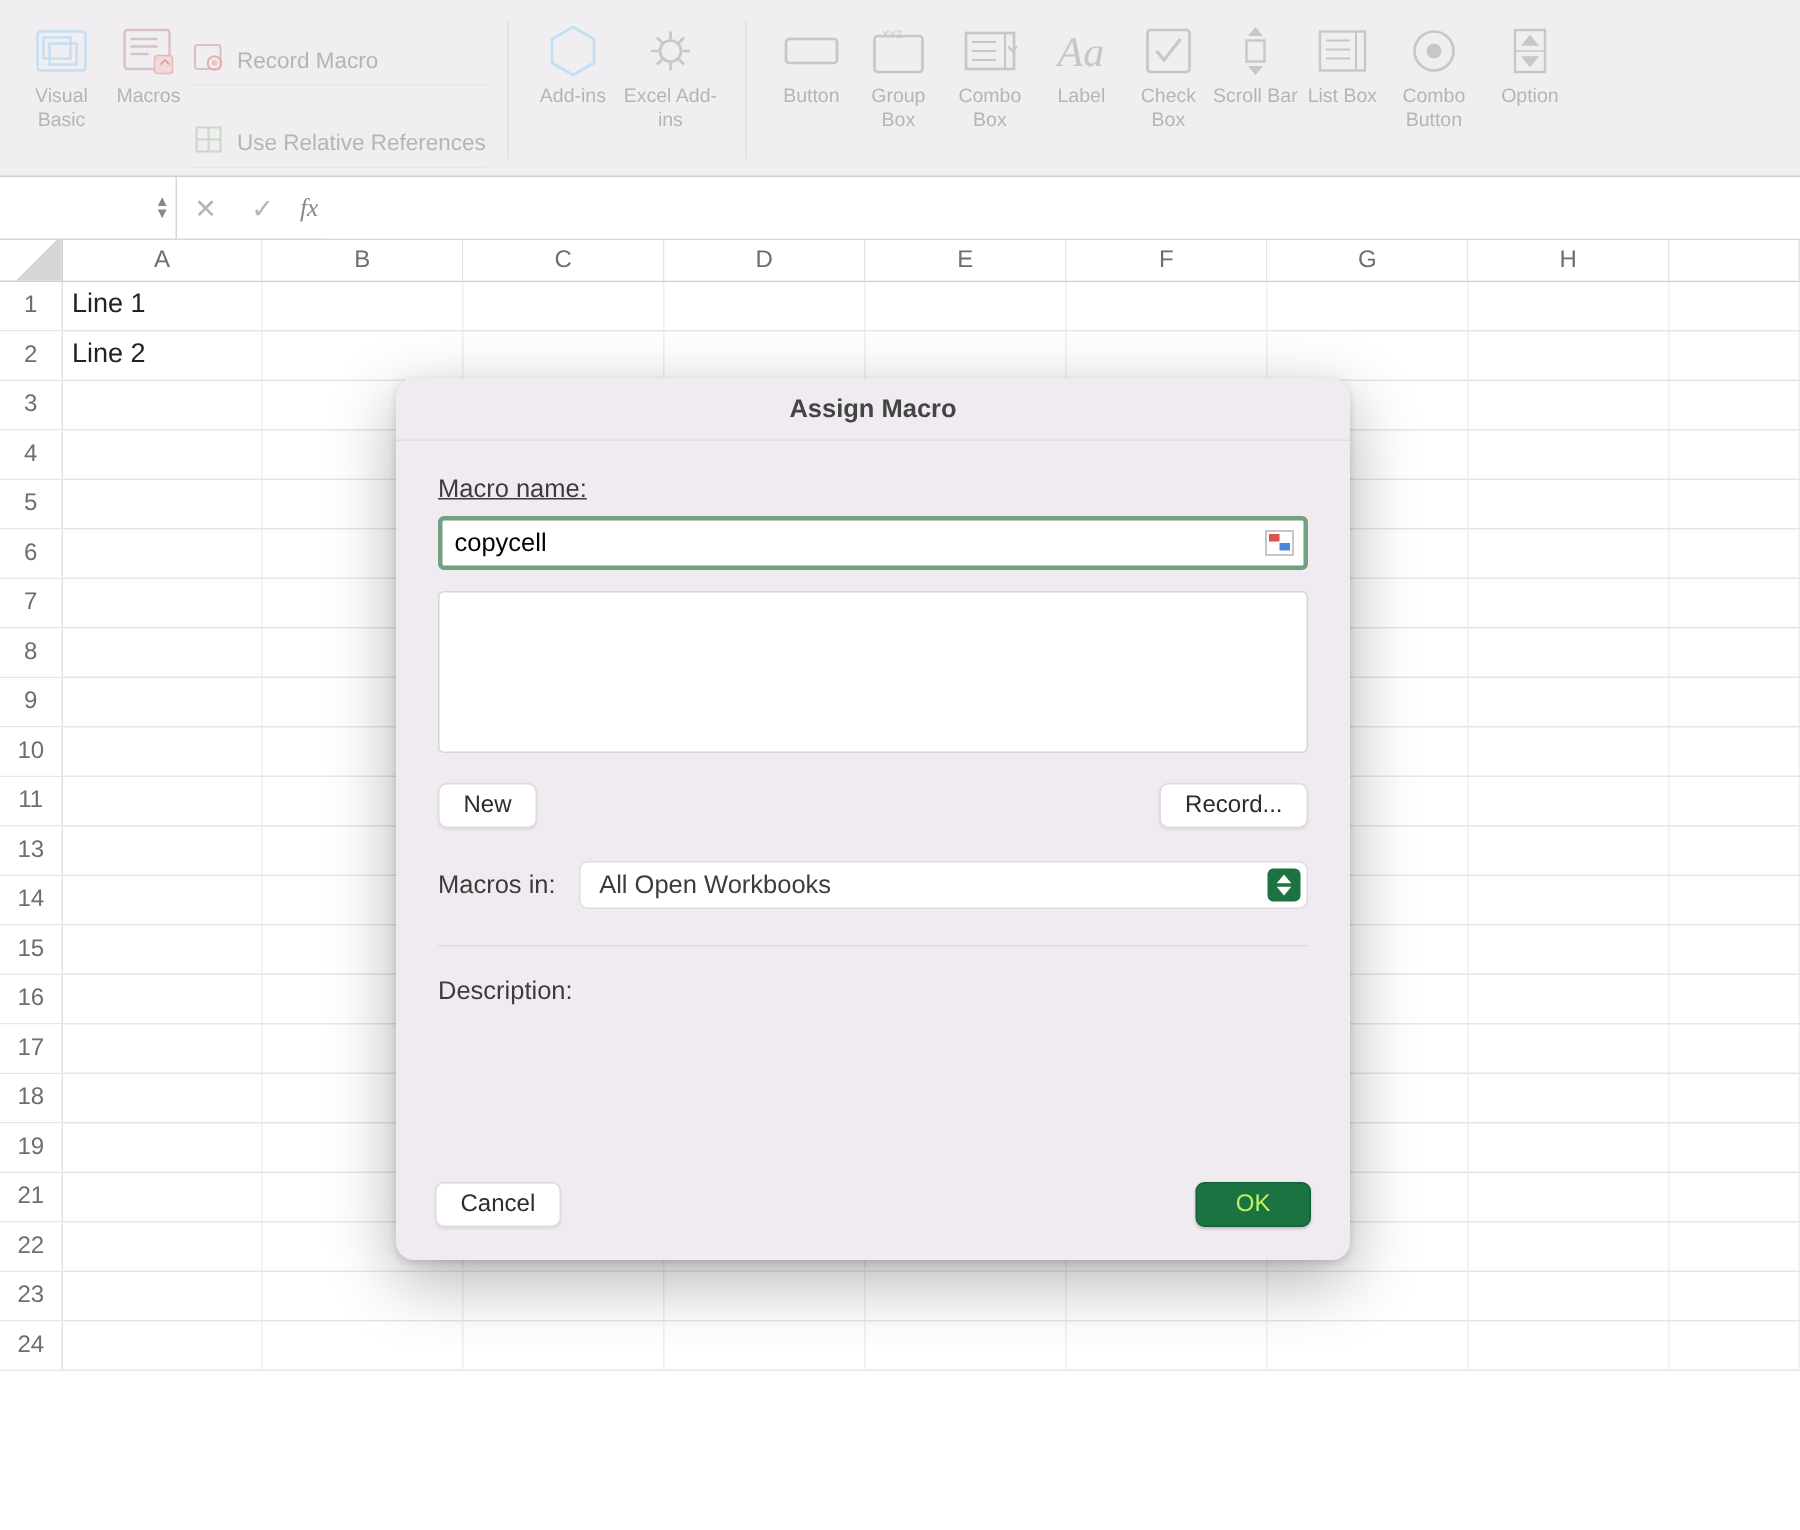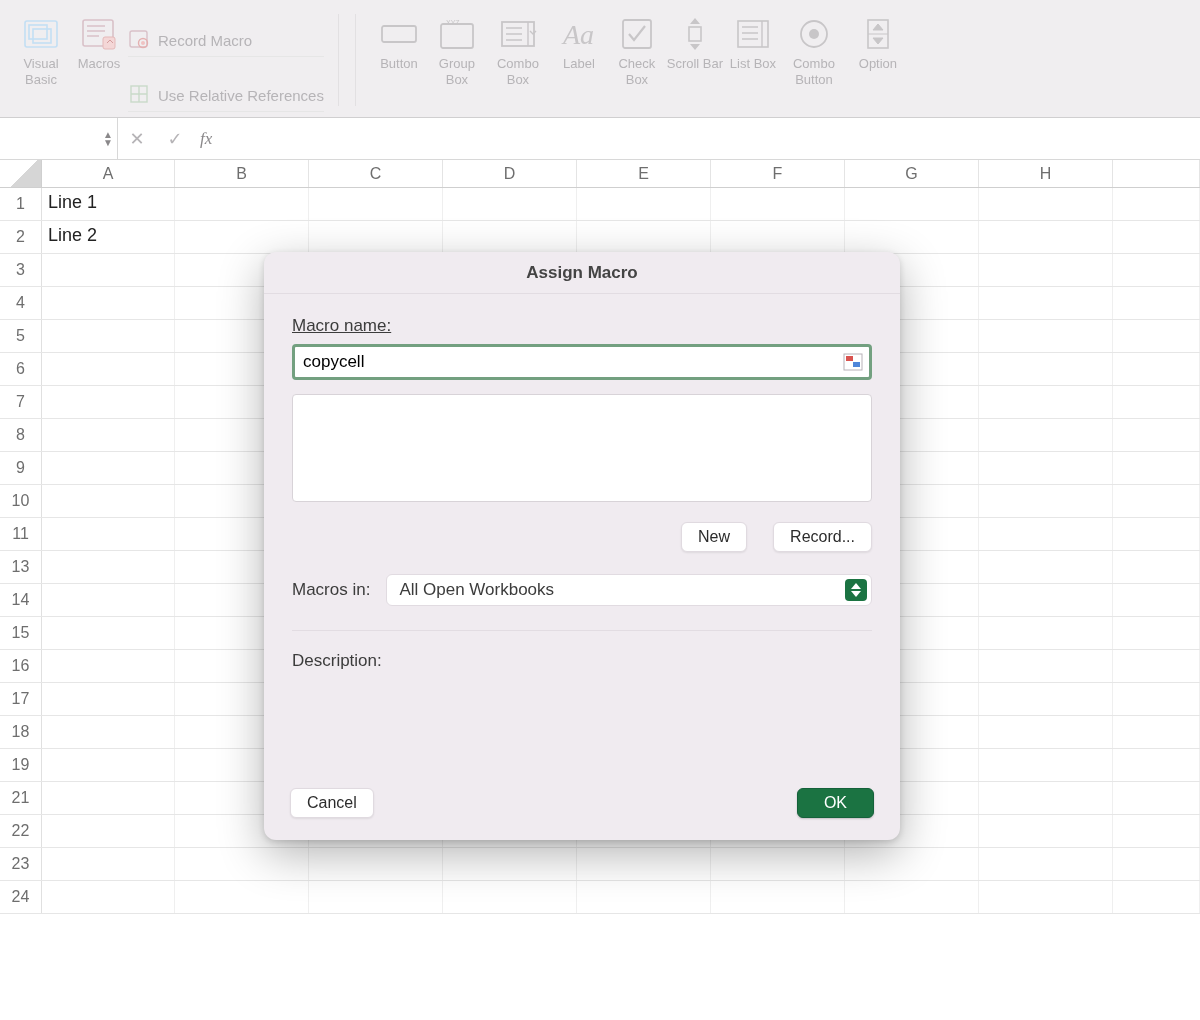--- a/index.html
+++ b/index.html
@@ -170,21 +170,21 @@
     width:20px; height:18px;
   }
   .listbox {
     height: 108px;
     background:#fff;
     border: 1px solid #d8d3d8;
     border-radius: 4px;
     margin-bottom: 20px;
   }
   .btnrow {
-    display:flex; justify-content:flex-end; gap:26px; margin-bottom: 22px;
+    display:flex; justify-content:space-between; gap:26px; margin-bottom: 22px;
   }
   .btn {
     background:#fff;
     border: 1px solid #e0dae0;
     border-radius: 6px;
     padding: 5px 16px;
     font-size: 16px;
     color:#2c2c2c;
     cursor: pointer;
     box-shadow: 0 1px 2px rgba(0,0,0,0.08);
@@ -210,21 +210,21 @@
     gap:2px;
   }
   .select-handle svg { display:block; }
   .hr { height:1px; background:#e2dce2; margin-bottom: 20px; }
   .dlg-footer {
     display:flex; justify-content:space-between; align-items:center;
     padding: 0 26px 22px 26px;
   }
   .ok-btn {
     background:#1b7342;
-    color:#ffffff;
+    color:#bef264;
     border: 1px solid #14613a;
     border-radius: 6px;
     padding: 5px 26px;
     font-size: 16px;
     font-weight: 500;
     cursor:pointer;
     box-shadow: 0 1px 2px rgba(0,0,0,0.2);
   }
 </style>
 </head>
@@ -278,20 +278,41 @@
               </g>
             </svg>
         </span>
         <span>Use Relative References</span>
       </div>
     </div>
   </div>
 
   <div class="sep"></div>
 
+  <div class="rgroup">
+    <div class="rbig w58">
+      <div class="ic">
+        <svg width="40" height="40" viewBox="0 0 40 40">
+            <path d="M20 4l14 8v16l-14 8-14-8V12z" fill="none" stroke="#c3dff4" stroke-width="1.8"></path>
+          </svg>
+      </div>
+      <span>Add-ins</span>
+    </div>
+    <div class="rbig w72">
+      <div class="ic">
+        <svg width="38" height="38" viewBox="0 0 38 38">
+            <circle cx="19" cy="19" r="7" fill="none" stroke="#c8c6c8" stroke-width="1.8"></circle>
+            <g stroke="#c8c6c8" stroke-width="1.8">
+              <path d="M19 6v5M19 27v5M6 19h5M27 19h5M10 10l3.5 3.5M24.5 24.5L28 28M28 10l-3.5 3.5M13.5 24.5L10 28"></path>
+            </g>
+          </svg>
+      </div>
+      <span>Excel Add-ins</span>
+    </div>
+  </div>
 
   <div class="sep"></div>
 
   <div class="rgroup">
     <div class="rbig w58">
       <div class="ic">
         <svg width="40" height="28" viewBox="0 0 40 28">
             <rect x="3" y="6" width="34" height="16" rx="2" fill="none" stroke="#c8c6c8" stroke-width="1.8"></rect>
           </svg>
       </div>

